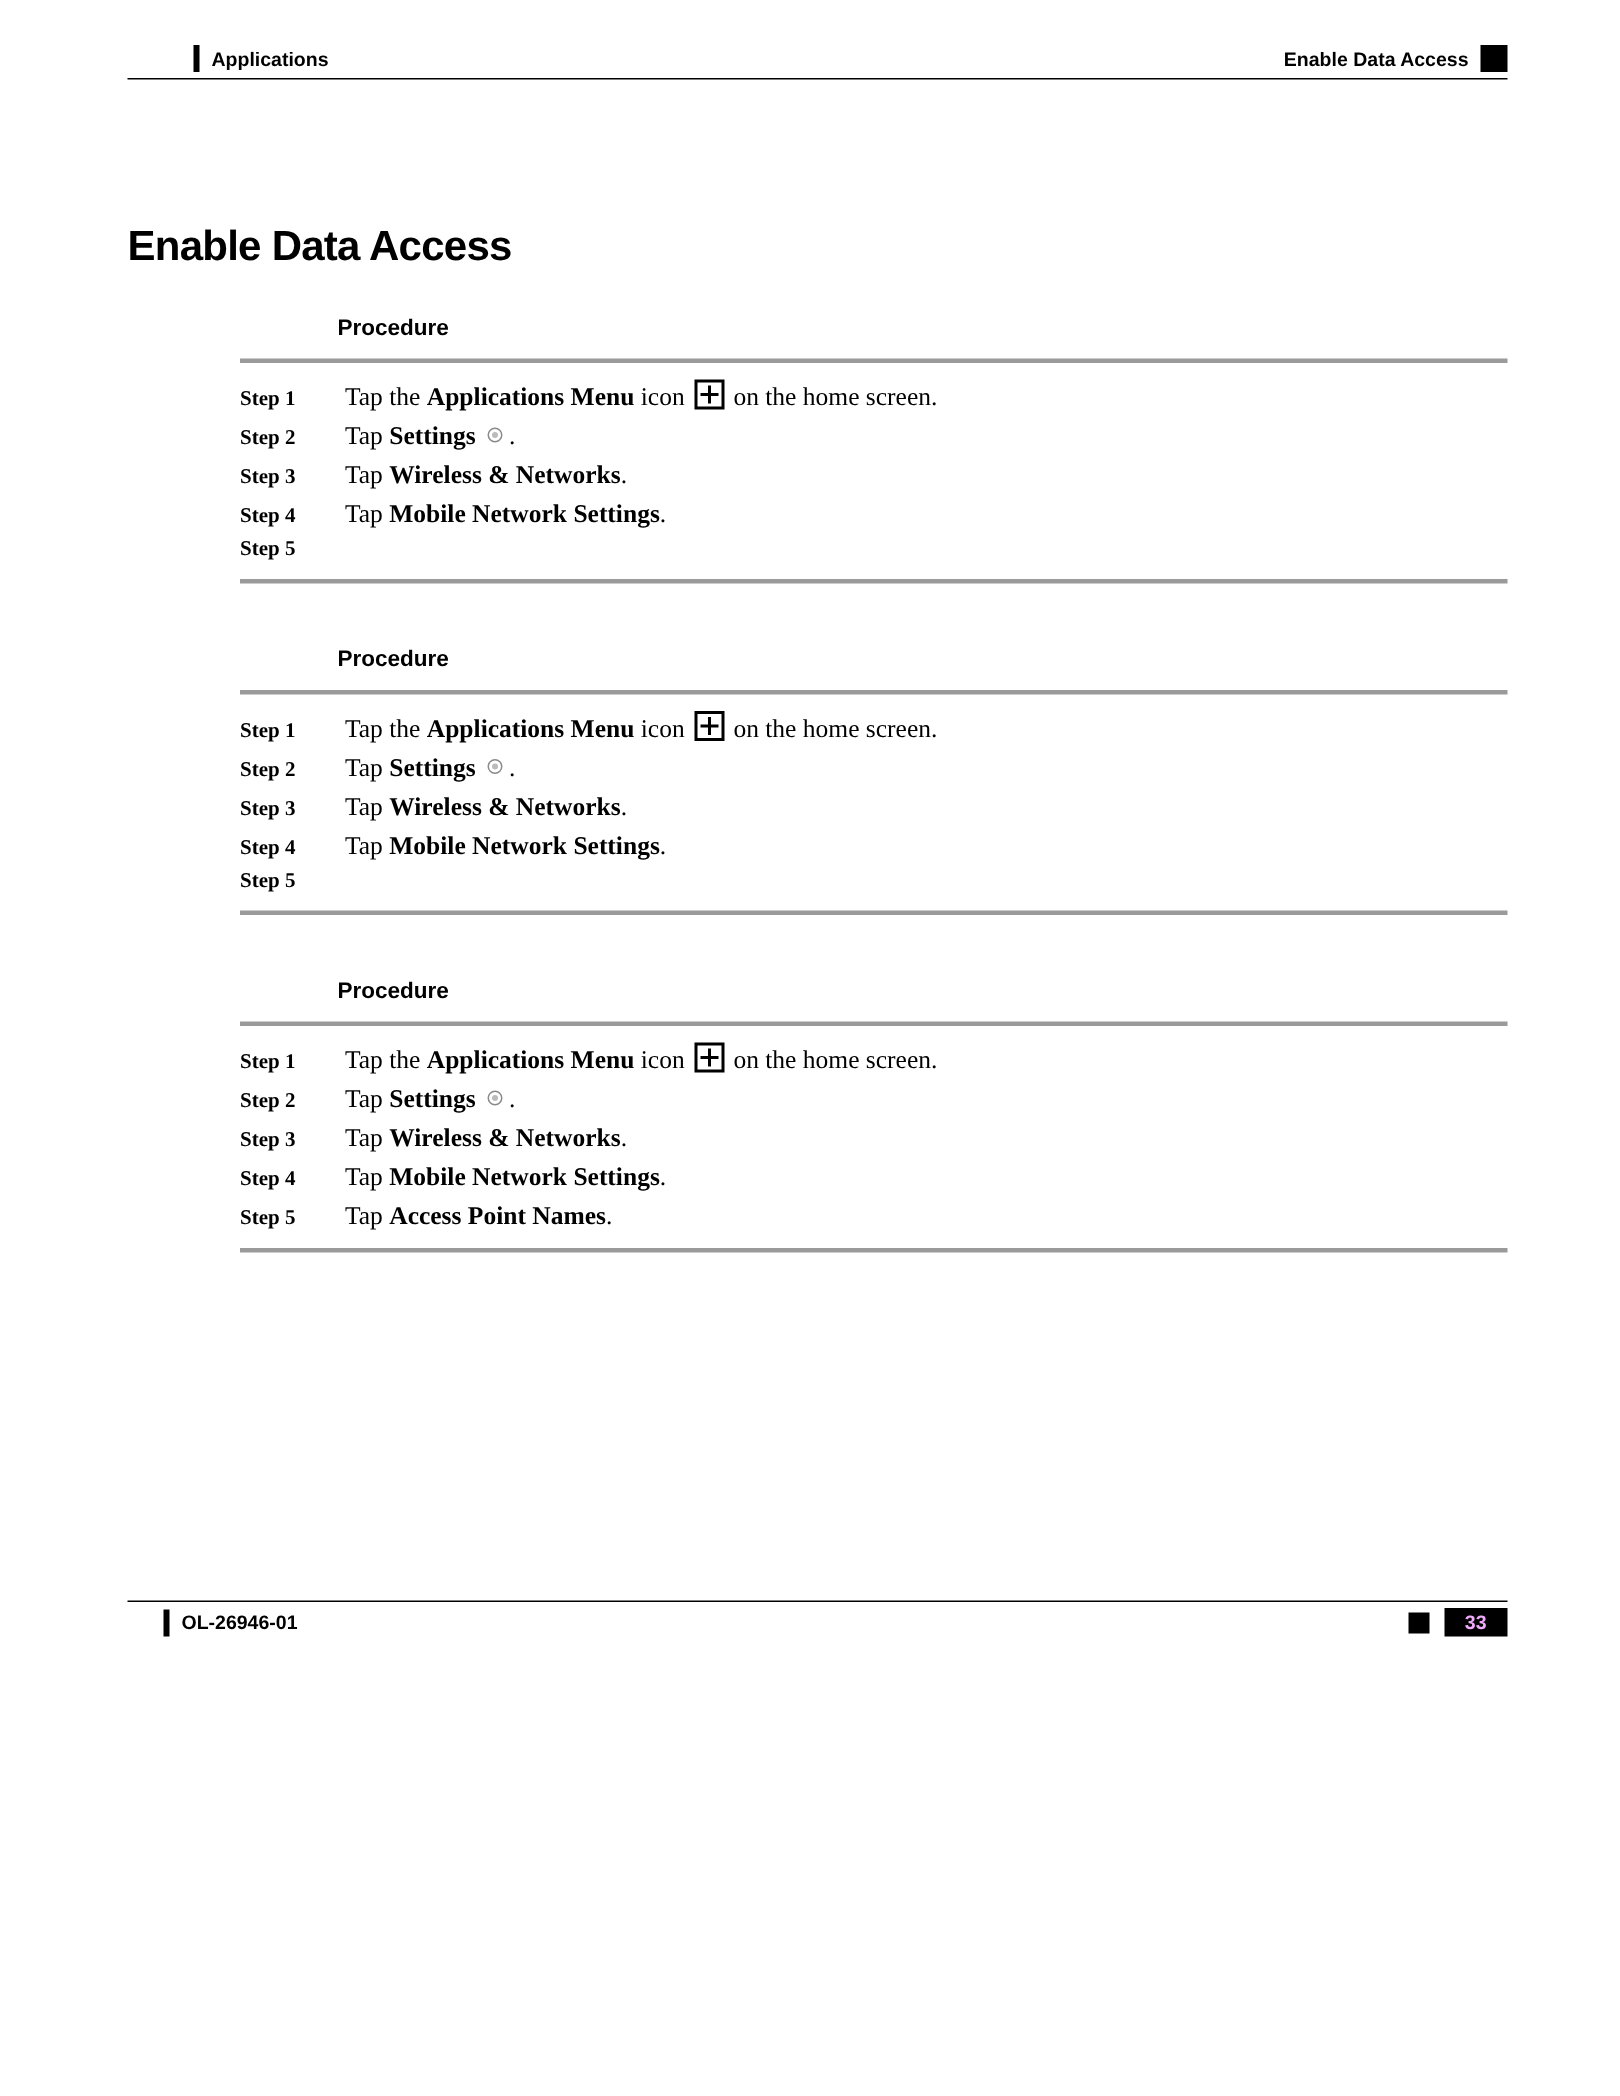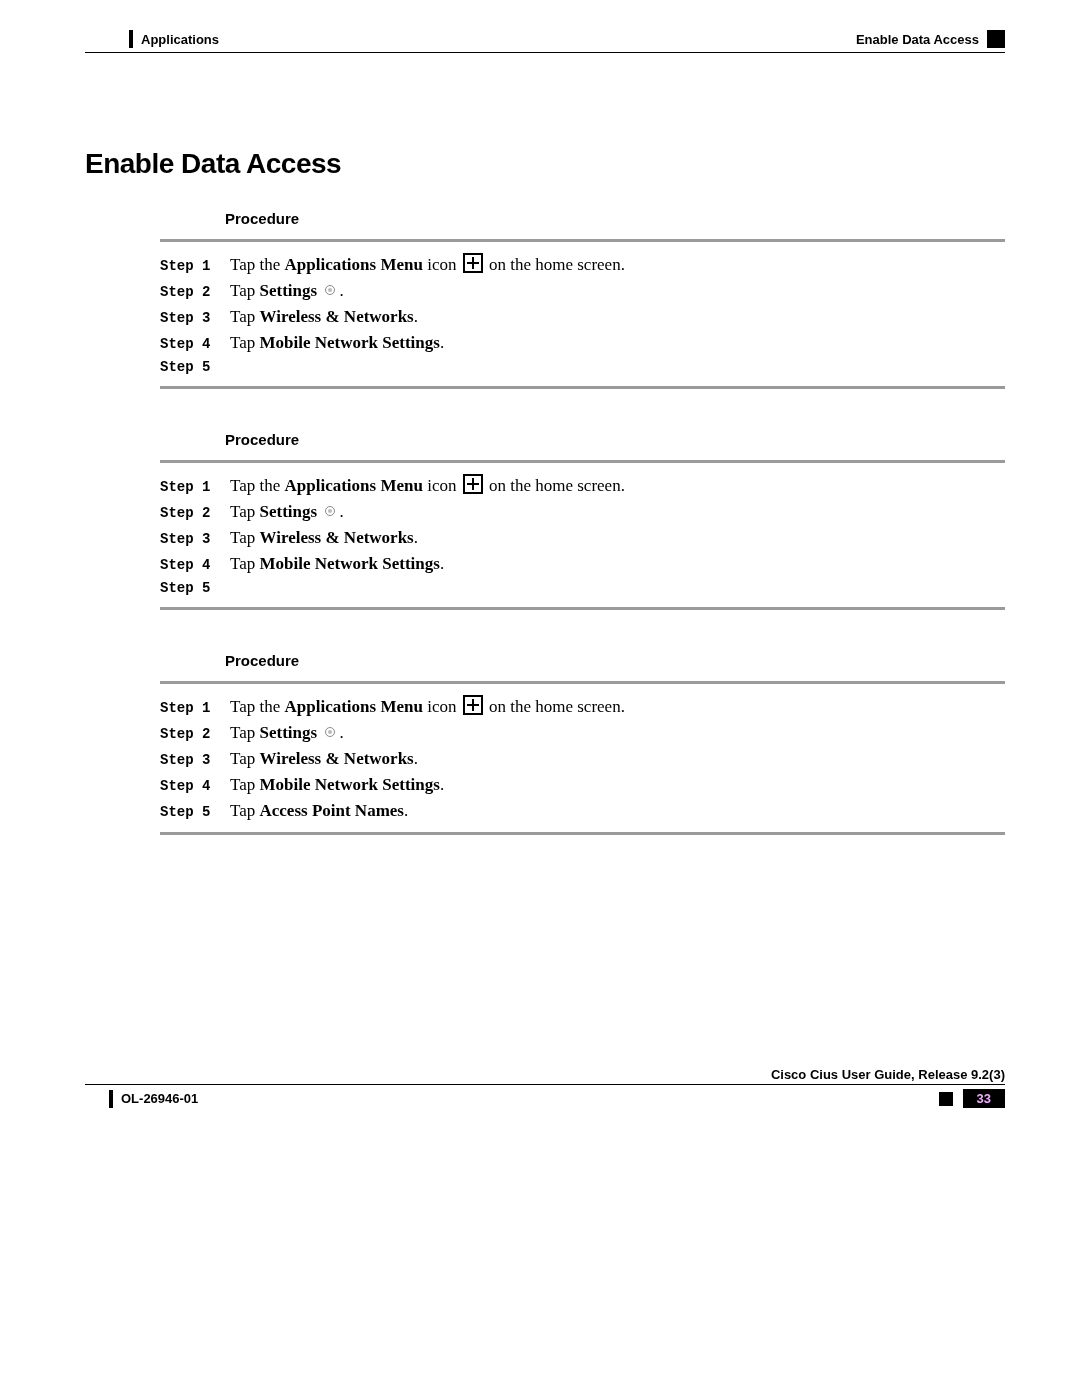--- a/index.html
+++ b/index.html
@@ -74,21 +74,21 @@
   .steps {
     margin-left: 75px;
     font-size: 17px;
   }
   .step-row {
     display: flex;
     align-items: baseline;
     padding: 3px 0;
   }
   .step-label {
-    font-family: Liberation Mono, monospace;
+    font-family: Liberation Serif, serif;
     font-weight: bold;
     font-size: 14px;
     width: 70px;
     flex: 0 0 70px;
   }
   .step-text {
     flex: 1;
   }
   .bold { font-weight: bold; margin-top: 20px; }
   .section-gap { height: 34px; }
@@ -272,21 +272,20 @@
         <div class="step-row">
           <div class="step-label">Step 5</div>
           <div class="step-text"><span>Tap </span><span class="bold">Access Point Names</span><span>.</span></div>
         </div>
       </div>
       <hr class="rule">
       <div class="section-gap"></div>
     </div>
 
   <div class="footer">
-    <div class="footer-title">Cisco Cius User Guide, Release 9.2(3)</div>
     <hr class="footer-line">
     <div class="footer-row">
       <div class="footer-left">
         <div class="header-bar"></div>
         <span>OL-26946-01</span>
       </div>
       <div class="footer-right">
         <div class="footer-square"></div>
         <div class="page-num-block">33</div>
       </div>

